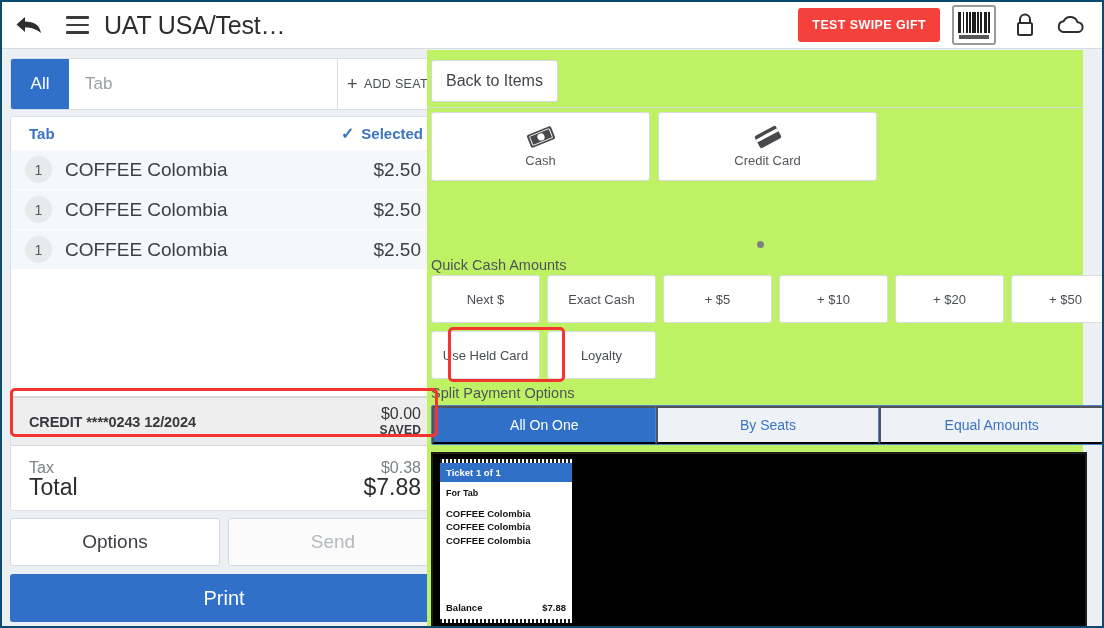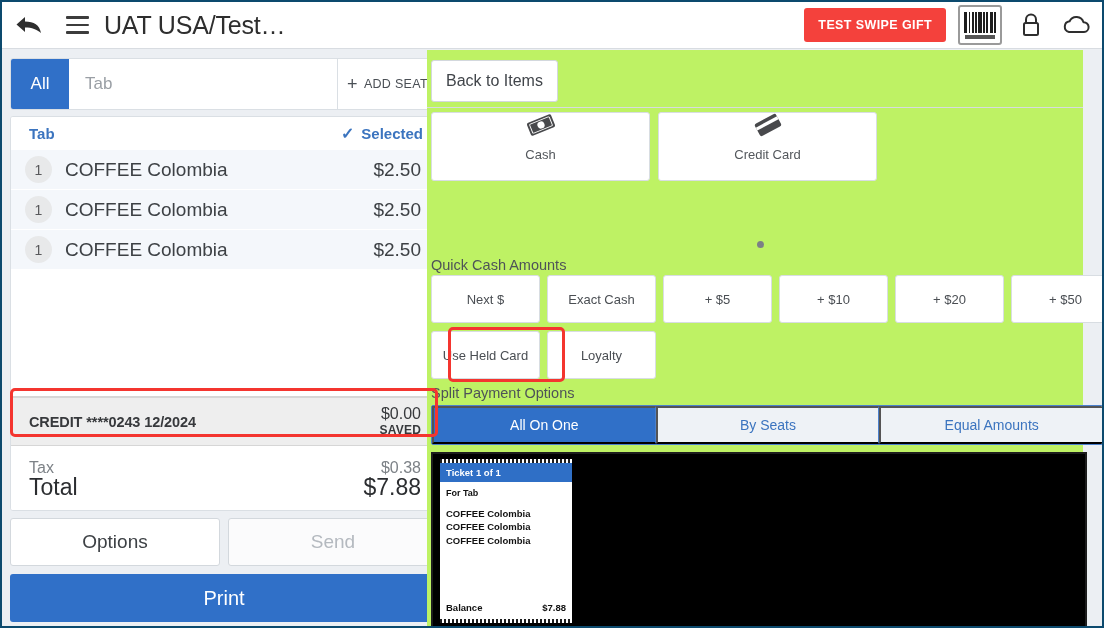--- a/index.html
+++ b/index.html
@@ -35,21 +35,21 @@
     display: flex; flex-direction: column; align-items: center; justify-content: center;
     gap: 5px; cursor: pointer;
   }
   .hamburger span { display: block; width: 23px; height: 2.6px; background: #3c3c3c; border-radius: 1px; }
   .app-title {
     font-size: 25px; color: #2e2e2e; font-weight: 400;
     margin-left: 6px; letter-spacing: -0.2px; white-space: nowrap;
   }
   .header-right {
     margin-left: auto; display: flex; align-items: center; gap: 12px;
-    padding-right: 8px;
+    padding-right: 14px;
   }
   .swipe-gift-btn {
     background: #f4413c; color: #ffffff;
     font-size: 12.5px; font-weight: bold; letter-spacing: 0.4px;
     padding: 10px 14px; border: none; border-radius: 3px;
     cursor: pointer; white-space: nowrap;
   }
   .barcode-icon {
     width: 44px; height: 40px;
     border: 2px solid #9a9a9a; border-radius: 3px;
@@ -184,22 +184,22 @@
   .divider-line {
     position: absolute; left: 0; top: 57px; width: 656px; height: 1px; background: #d7dbe0;
   }
   .pay-methods {
     position: absolute; left: 4px; top: 62px;
     display: flex; gap: 8px;
   }
   .pay-btn {
     width: 219px; height: 69px; background: #ffffff;
     border: 1px solid #d8dde2; border-radius: 3px;
-    display: flex; flex-direction: column; align-items: center; justify-content: flex-start;
-    gap: 6px; cursor: pointer;
+    display: flex; flex-direction: column; align-items: center; justify-content: center;
+    gap: 0; cursor: pointer;
   }
   .pay-btn-label { font-size: 13px; color: #53575c; }
 
   .pager-dot {
     position: absolute; left: 330px; top: 191px;
     width: 7px; height: 7px; border-radius: 50%; background: #7c8086;
   }
   .section-label {
     position: absolute; font-size: 14.5px; color: #4e5358;
   }

